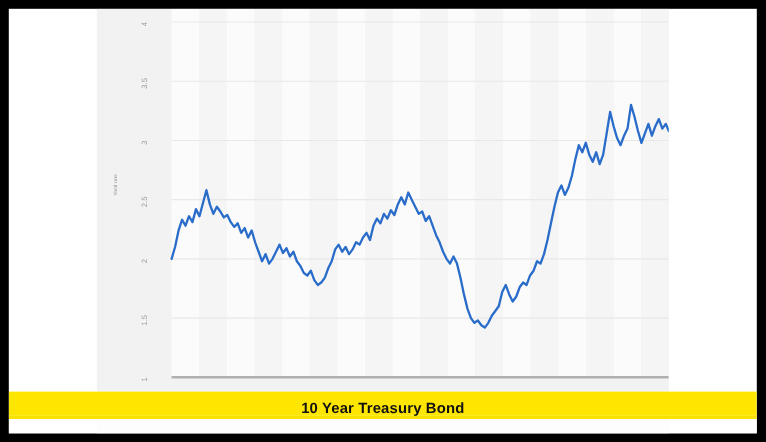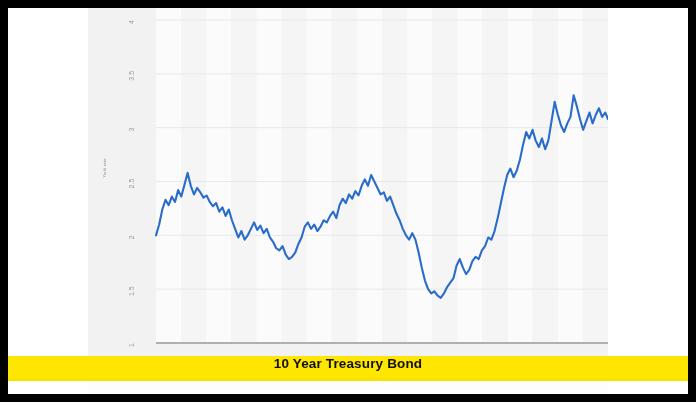--- a/index.html
+++ b/index.html
@@ -76,21 +76,21 @@
 
   
   #caption-band {
     position: absolute;
     left: 0px;
     top: 348px;
     width: 680px;
     height: 22px;
     background: #ffe600;
     display: flex;
-    align-items: flex-start;
+    align-items: flex-end;
     justify-content: center;
   }
   #caption-text {
     font-family: "Liberation Sans", sans-serif;
     font-weight: bold;
     font-size: 13.5px;
     color: #111111;
     letter-spacing: .15px;
   }
 

